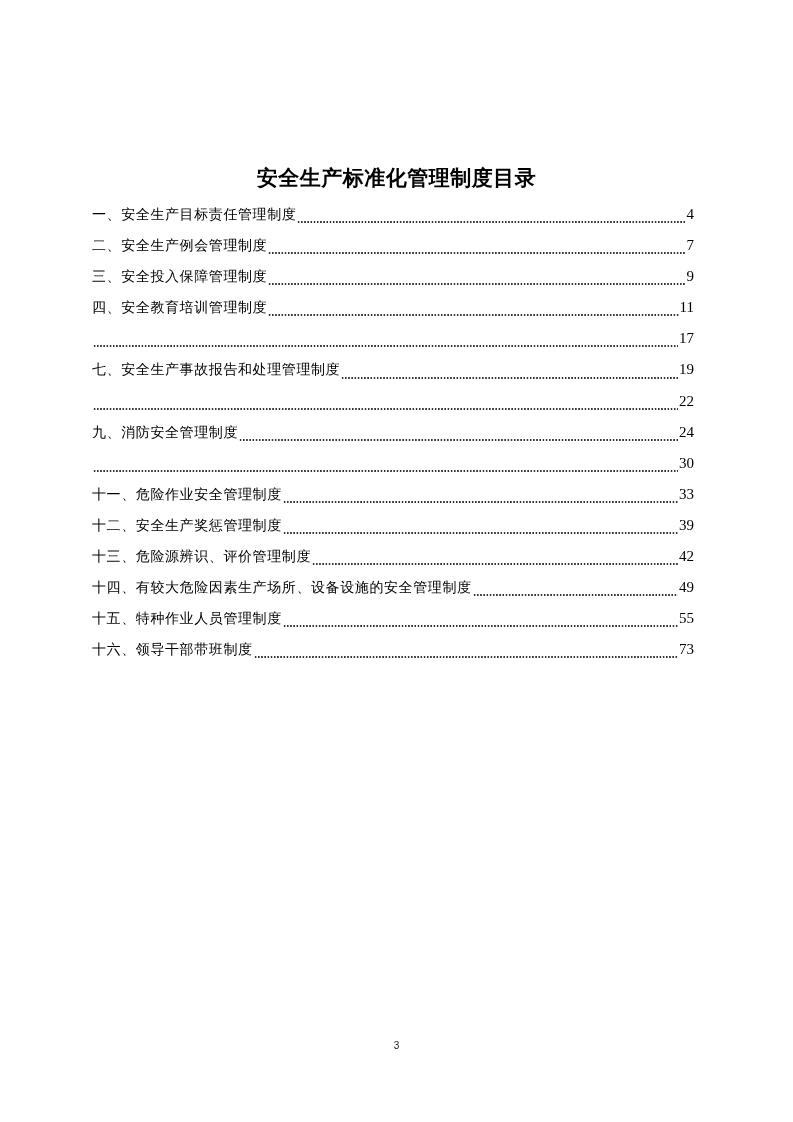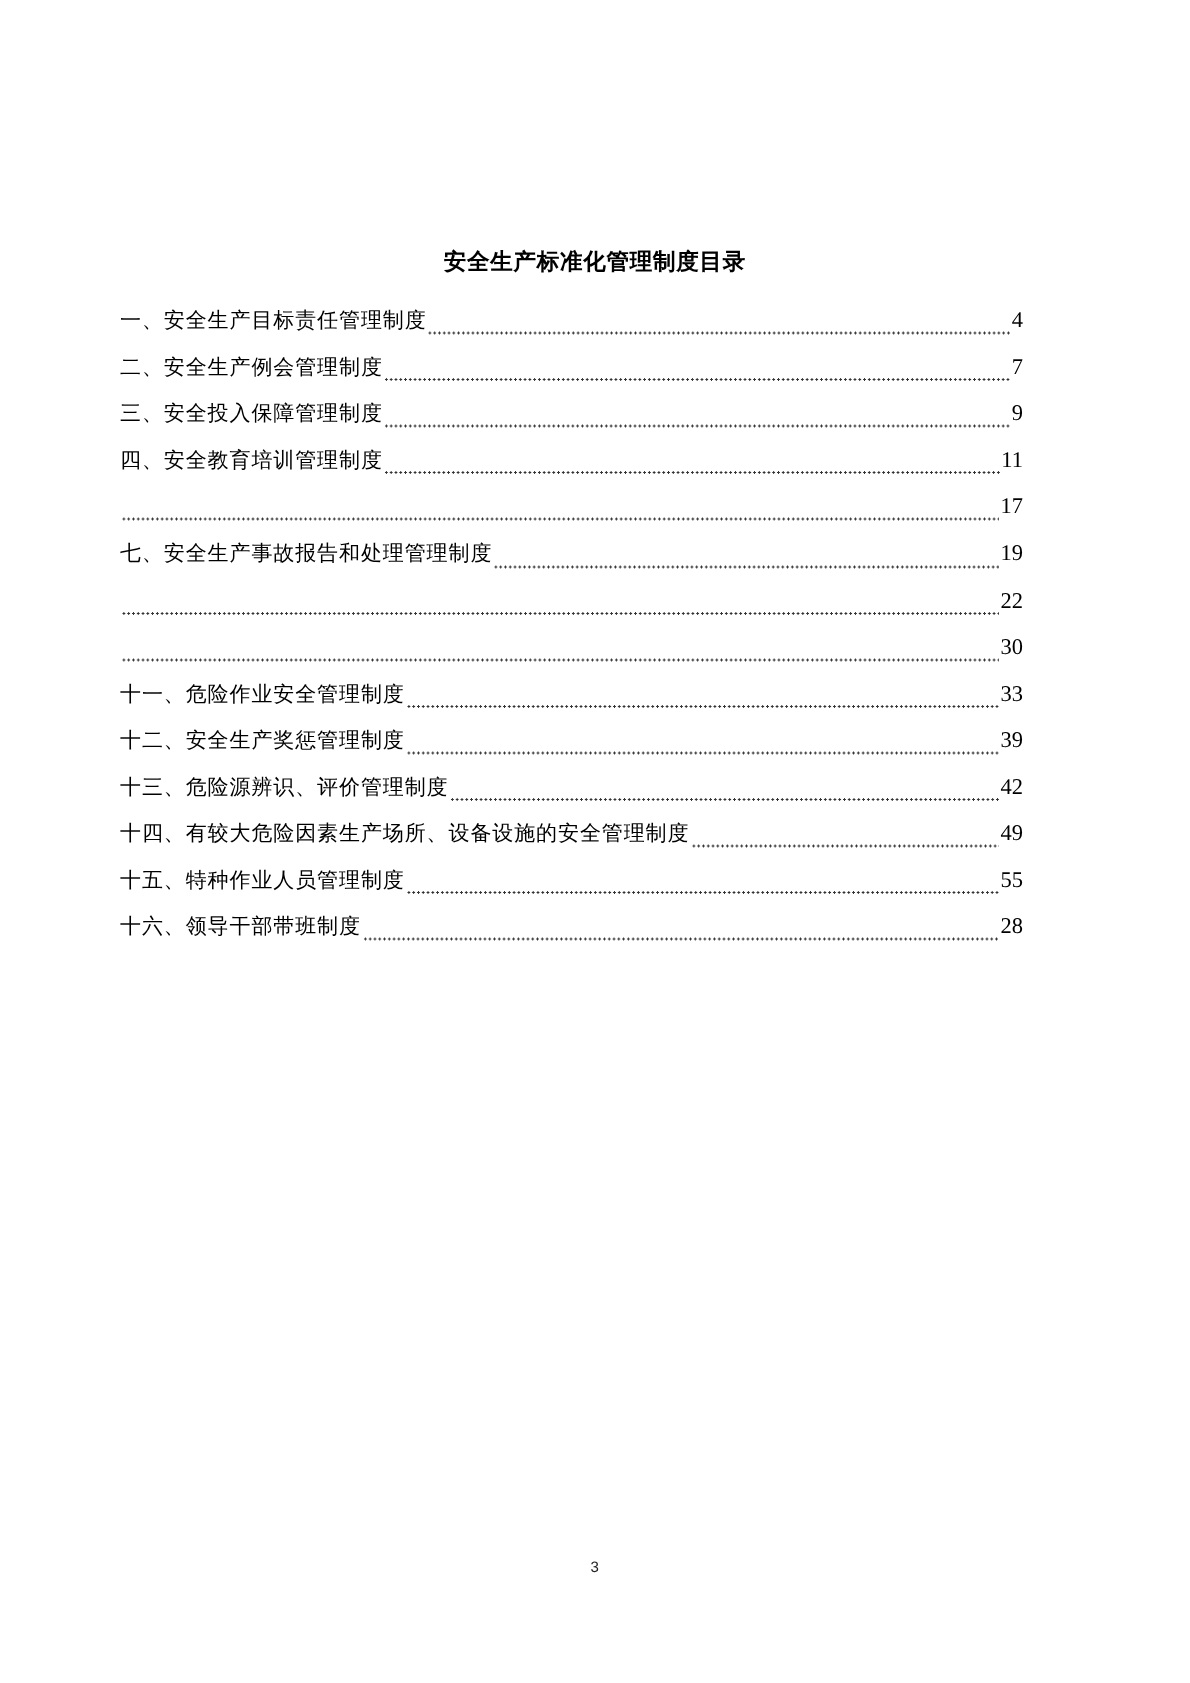--- a/index.html
+++ b/index.html
@@ -15,29 +15,29 @@
       color: #000000;
       font-family: "DejaVu Serif", "Liberation Serif", serif;
     }
     .page-title {
       position: absolute;
       top: 149px;
       left: 0;
       width: 793px;
       text-align: center;
       font-family: "DejaVu Sans", "Liberation Sans", sans-serif;
-      font-size: 15px;
+      font-size: 21px;
       font-weight: bold;
       letter-spacing: 0.5px;
       line-height: 30px;
     }
     .toc {
       position: absolute;
       top: 202px;
-      left: 80px;
+      left: 92px;
       width: 602px;
       margin: 0;
       padding: 0;
       list-style: none;
       text-align: right;
     }
     .toc-entry {
       display: flex;
       align-items: baseline;
       height: 31.1px;
@@ -112,20 +112,25 @@
   <li class="toc-entry">
     <span class="toc-label">七、安全生产事故报告和处理管理制度</span>
     <span class="toc-leader"></span>
     <span class="toc-page">19</span>
   </li>
   <li class="toc-entry">
     <span class="toc-leader"></span>
     <span class="toc-page">22</span>
   </li>
   <li class="toc-entry">
+    <span class="toc-label">九、消防安全管理制度</span>
+    <span class="toc-leader"></span>
+    <span class="toc-page">24</span>
+  </li>
+  <li class="toc-entry">
     <span class="toc-leader"></span>
     <span class="toc-page">30</span>
   </li>
   <li class="toc-entry">
     <span class="toc-label">十一、危险作业安全管理制度</span>
     <span class="toc-leader"></span>
     <span class="toc-page">33</span>
   </li>
   <li class="toc-entry">
     <span class="toc-label">十二、安全生产奖惩管理制度</span>
@@ -143,17 +148,17 @@
     <span class="toc-page">49</span>
   </li>
   <li class="toc-entry">
     <span class="toc-label">十五、特种作业人员管理制度</span>
     <span class="toc-leader"></span>
     <span class="toc-page">55</span>
   </li>
   <li class="toc-entry">
     <span class="toc-label">十六、领导干部带班制度</span>
     <span class="toc-leader"></span>
-    <span class="toc-page">28</span>
+    <span class="toc-page">73</span>
   </li>
 </ul>
 
 <div class="page-number">3</div>
 
 </body></html>

